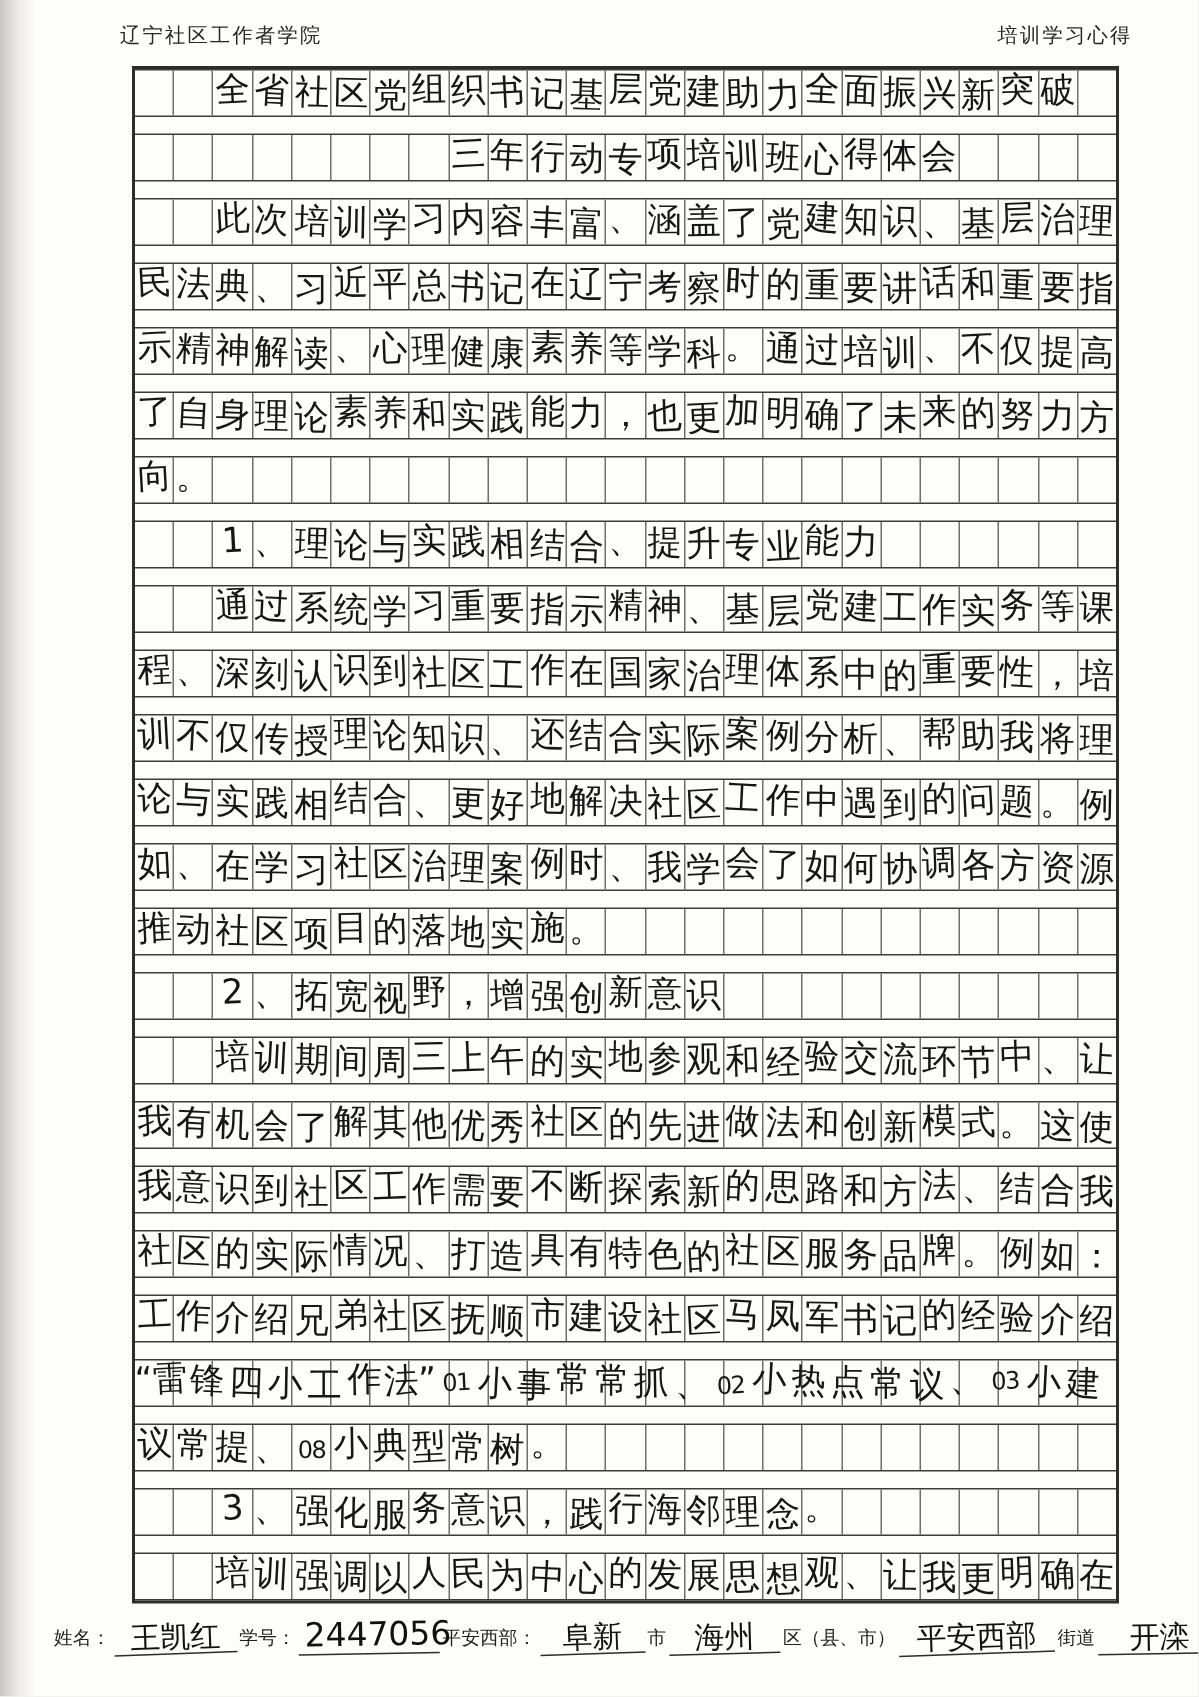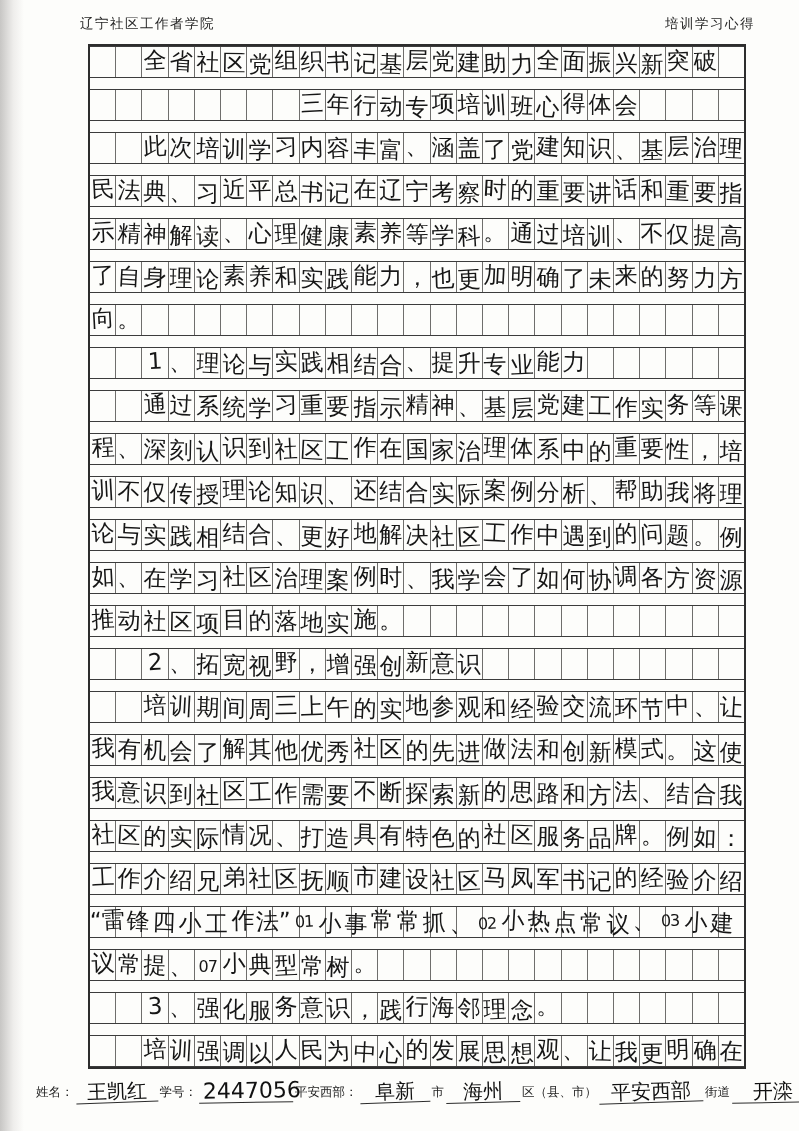--- a/index.html
+++ b/index.html
@@ -1189,21 +1189,21 @@
           <span class="cell"></span>
           <span class="cell"></span>
           <span class="cell"></span>
           <span class="cell"></span>
         </div>
         <div class="rowtext">
           <span class="unit ch" style="transform: translateY(-2px) rotate(-3deg);">议</span>
           <span class="unit ch" style="transform: translateY(-1px) rotate(3deg);">常</span>
           <span class="unit ch" style="transform: translateY(0px) rotate(2deg);">提</span>
           <span class="unit ch" style="transform: translateY(1px) rotate(1deg);">、</span>
-          <span class="unit ch wide" style="transform: translateY(2px) rotate(0deg);">07</span>
+          <span class="unit ch wide" style="transform: translateY(2px) rotate(0deg);">08</span>
           <span class="unit ch" style="transform: translateY(-2px) rotate(-1deg);">小</span>
           <span class="unit ch" style="transform: translateY(-1px) rotate(-2deg);">典</span>
           <span class="unit ch" style="transform: translateY(0px) rotate(-3deg);">型</span>
           <span class="unit ch" style="transform: translateY(1px) rotate(3deg);">常</span>
           <span class="unit ch" style="transform: translateY(2px) rotate(2deg);">树</span>
           <span class="unit ch" style="transform: translateY(-2px) rotate(1deg);">。</span>
         </div>
       </div>
       <div class="mrow">
         <div class="cells">

